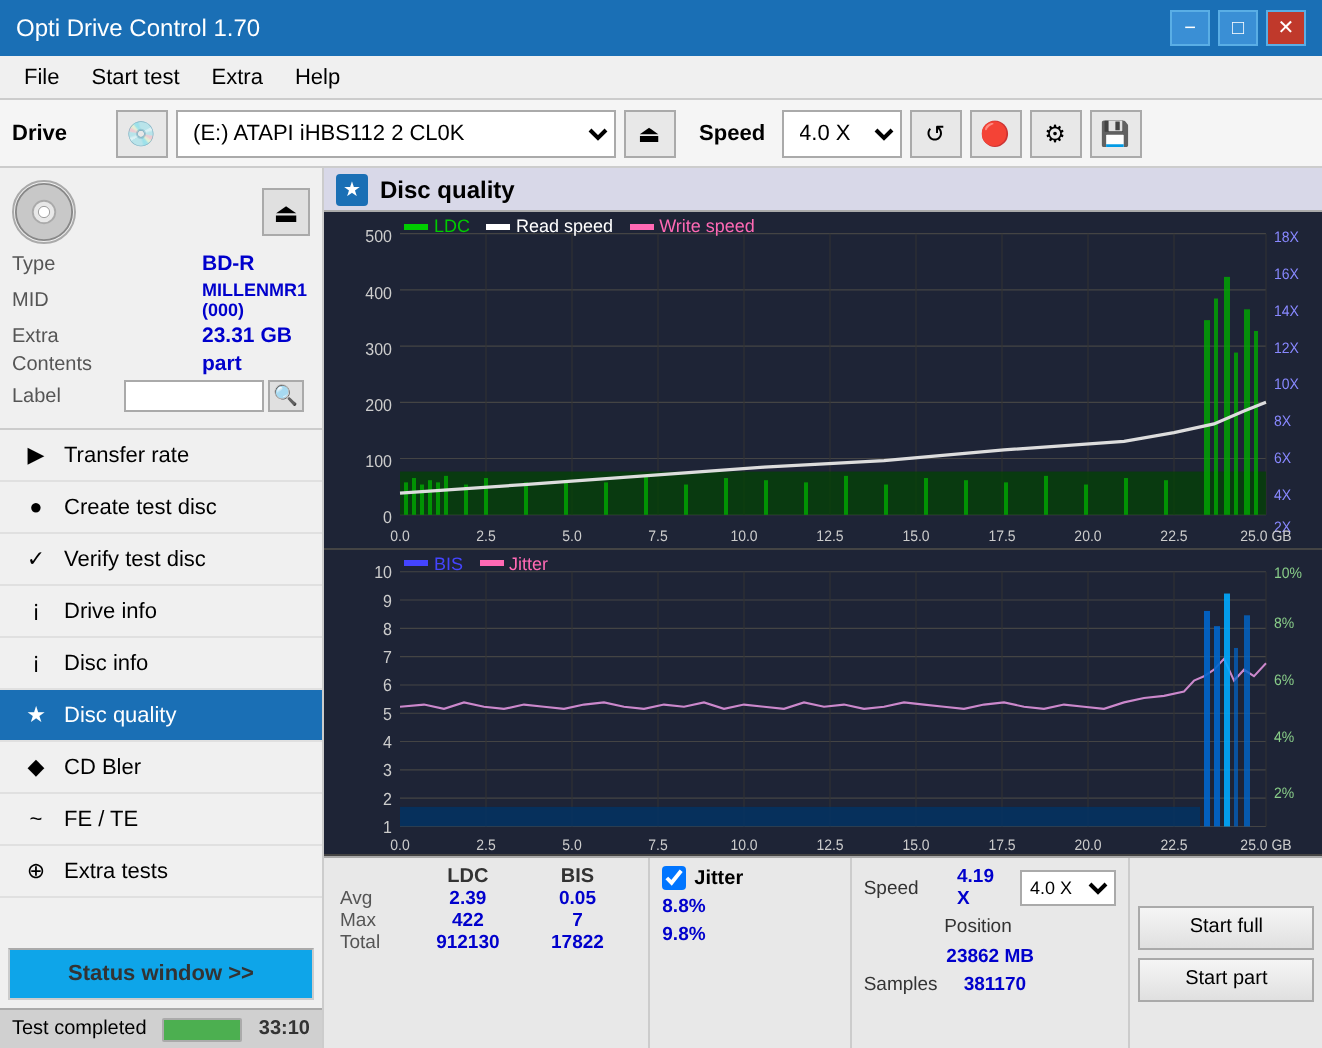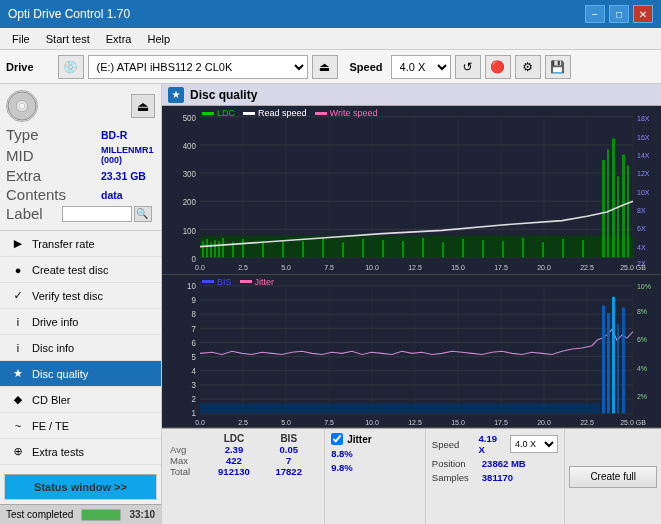--- a/index.html
+++ b/index.html
@@ -163,21 +163,21 @@
       width: 100%;
     }
     .disc-info-row {
       display: flex;
       align-items: center;
       margin-bottom: 2px;
     }
     .disc-info-label {
       color: #555;
       width: 56px;
-      font-size: 15px;
+      font-size: 10px;
       flex-shrink: 0;
     }
     .disc-info-value {
       color: #0000cc;
       font-size: 10.5px;
       font-weight: bold;
       margin-left: 39px;
     }
     .label-input {
       height: 16px;
@@ -436,21 +436,21 @@
         <div class="disc-info-row">
           <span class="disc-info-label">MID</span>
           <span class="disc-info-value" style="font-size:9px;">MILLENMR1 (000)</span>
         </div>
         <div class="disc-info-row">
           <span class="disc-info-label">Extra</span>
           <span class="disc-info-value">23.31 GB</span>
         </div>
         <div class="disc-info-row">
           <span class="disc-info-label">Contents</span>
-          <span class="disc-info-value">data</span>
+          <span class="disc-info-value">part</span>
         </div>
         <div class="disc-info-row">
           <span class="disc-info-label">Label</span>
           <input class="label-input" type="text" value="" style="">
           <button class="label-search-btn">🔍</button>
         </div>
       </div>
     </div>
 
     <div class="sidebar-nav">
@@ -741,31 +741,32 @@
         </div>
 
         <div style="padding:4px 6px; flex:2; border-right:1px solid #ccc; display:flex;flex-direction:column;gap:3px;">
           <div style="display:flex;align-items:center;gap:4px;font-size:9.5px;">
             <span style="width:46px;color:#333;">Speed</span>
             <span style="color:#0000cc;font-weight:bold;">4.19 X</span>
             <select style="height:18px;font-size:9px;border:1px solid #aaa;background:white;width:52px;margin-left:2px;">
               <option>4.0 X</option>
             </select>
           </div>
-          <div style="display:flex;align-items:center;gap:4px;font-size:9.5px;">
+          <div style="display:flex;align-items:center;gap:4px;font-size:9.5px;flex-direction:column;">
             <span style="width:46px;color:#333;">Position</span>
             <span style="color:#0000cc;font-weight:bold;">23862 MB</span>
           </div>
           <div style="display:flex;align-items:center;gap:4px;font-size:9.5px;">
             <span style="width:46px;color:#333;">Samples</span>
             <span style="color:#0000cc;font-weight:bold;">381170</span>
           </div>
         </div>
 
         <div style="padding:4px;flex:1.5;display:flex;flex-direction:column;gap:4px;justify-content:center;">
-          <button class="action-btn">Create full</button>
+          <button class="action-btn">Start full</button>
+          <button class="action-btn">Start part</button>
         </div>
 
       </div>
     </div>
 
   </div>
 </div>
 
 </body></html>

